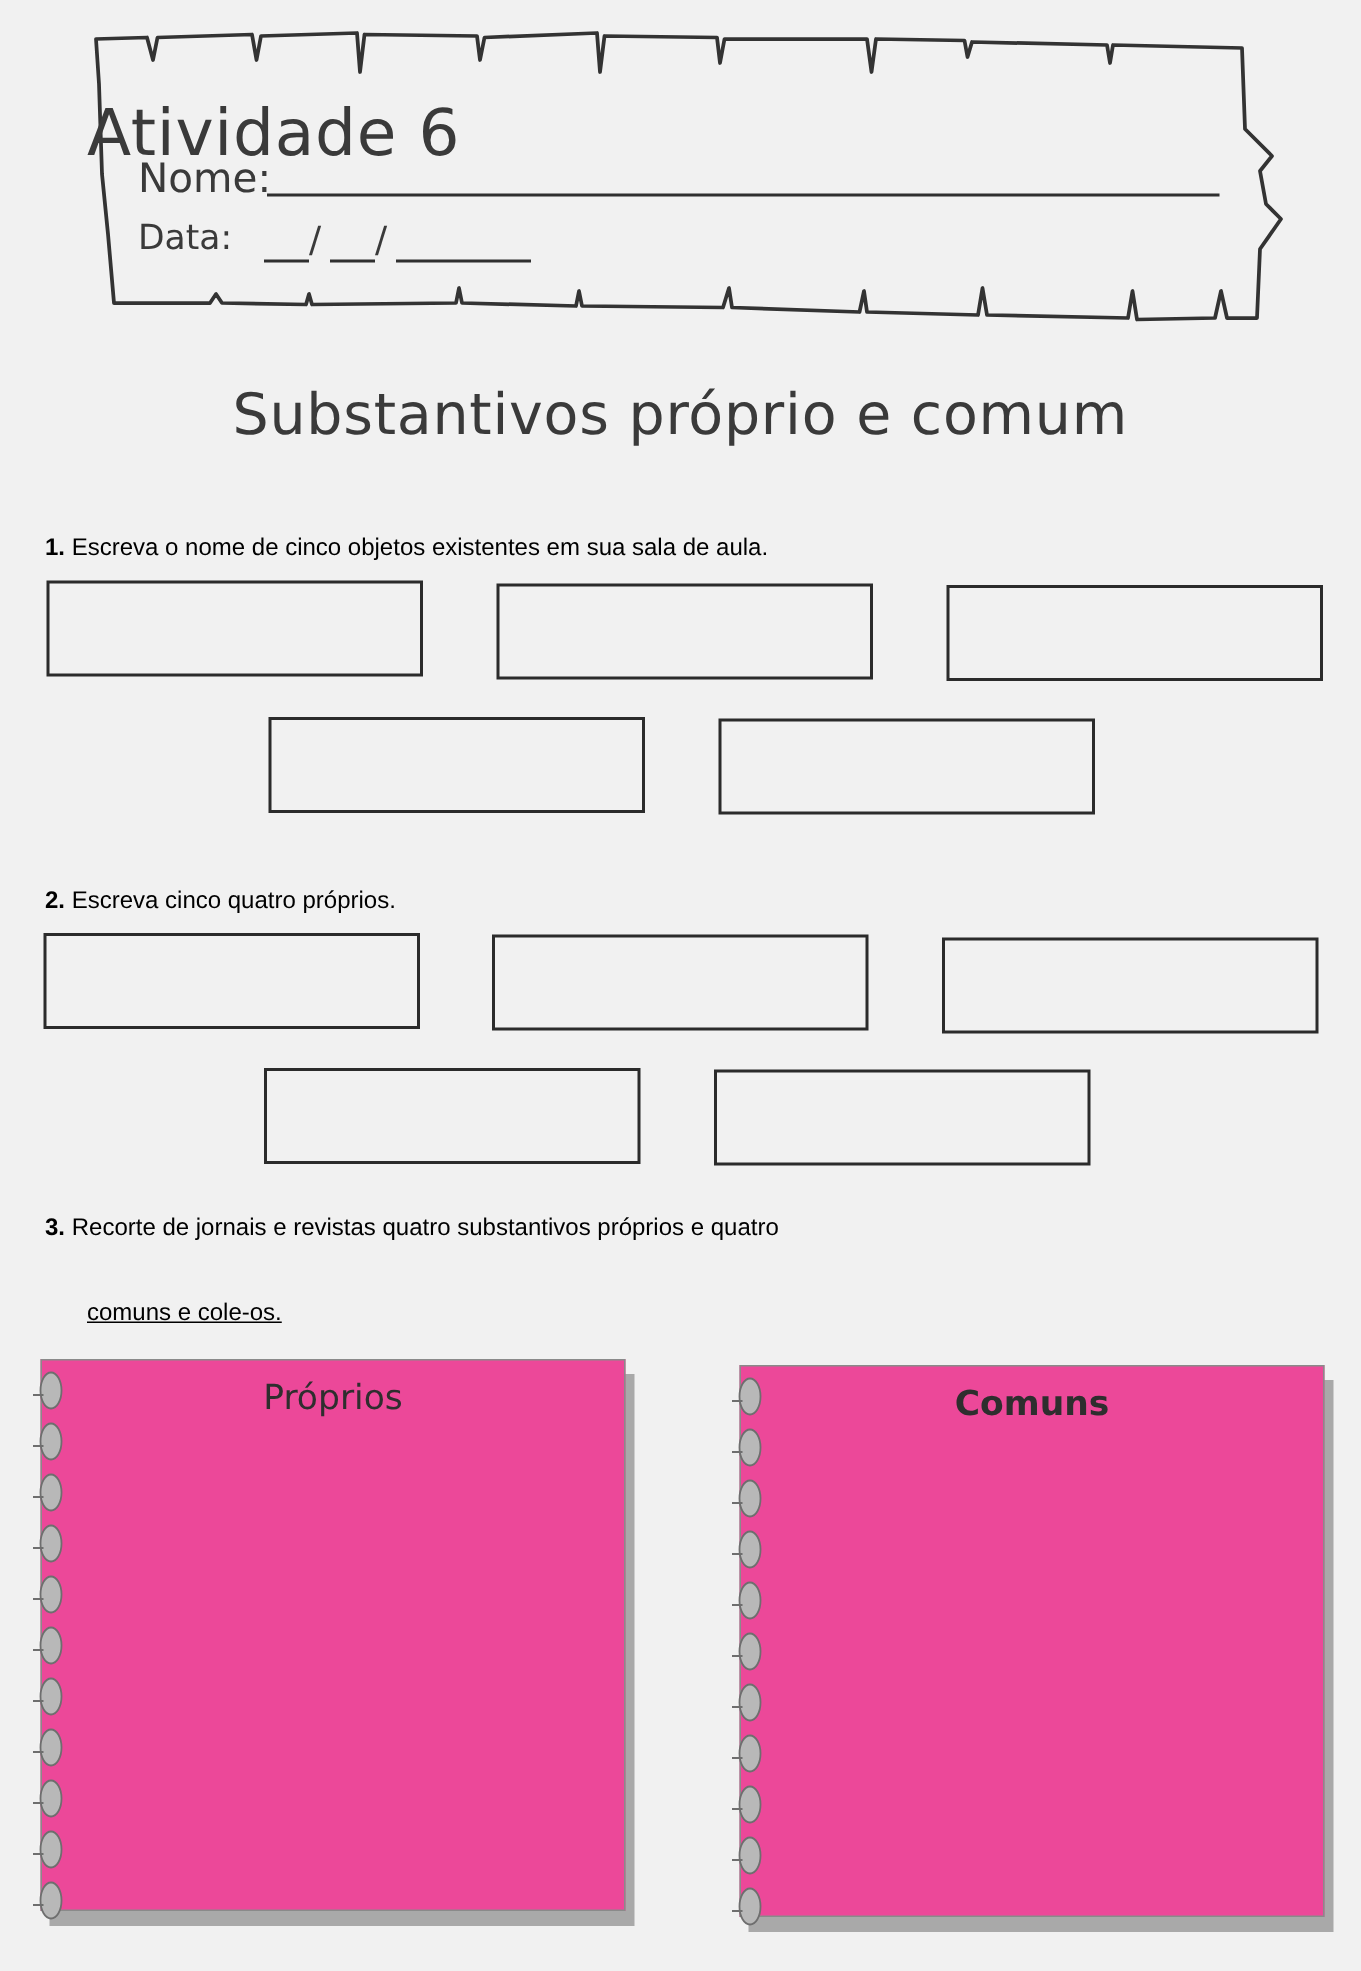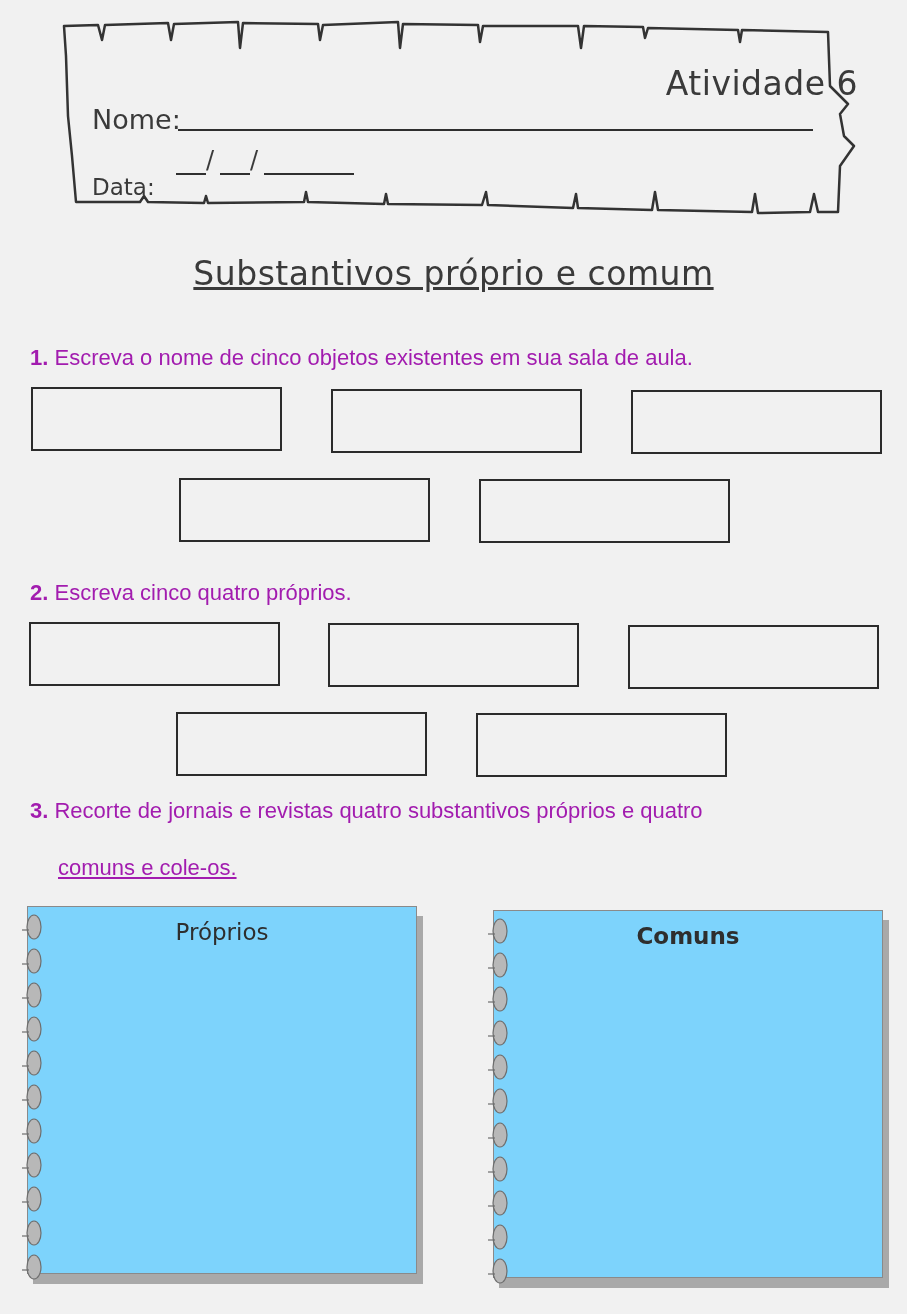--- a/index.html
+++ b/index.html
@@ -5,38 +5,38 @@
   * { box-sizing: border-box; margin: 0; padding: 0; }
   html, body { width: 907px; height: 1314px; background: #f1f1f1; overflow: hidden; }
   body { position: relative; font-family: "Liberation Sans", sans-serif; color: #2a2a2a; }
 
   .abs { position: absolute; }
 
   
   .header-frame { left: 58px; top: 16px; width: 800px; height: 200px; }
   .header-frame svg { position: absolute; left: 0; top: 0; }
   .hand { font-family: "DejaVu Sans", sans-serif; color: #3a3a3a; }
-  .activity-title { left: 0; width: 100%; top: 48px; text-align: right; font-size: 33px; letter-spacing: 0.5px; }
+  .activity-title { left: 0; width: 100%; top: 48px; text-align: left; font-size: 43px; letter-spacing: 0.5px; }
   .name-label { left: 34px; top: 88px; font-size: 27px; }
   .name-line { left: 120px; top: 113px; width: 635px; border-bottom: 2px solid #2f2f2f; }
-  .date-label { left: 34px; top: 130px; font-size: 23px; margin-top: 28px; }
+  .date-label { left: 34px; top: 130px; font-size: 23px; }
   .date-blank { top: 157px; border-bottom: 2px solid #2f2f2f; }
   .date-slash { top: 130px; font-size: 24px; }
 
-  .sheet-title { left: 0; width: 907px; top: 254px; text-align: center; font-size: 33px; color: #3a3a3a; font-family: "DejaVu Sans", sans-serif; letter-spacing: 0.5px; text-decoration: underline; }
+  .sheet-title { left: 0; width: 907px; top: 254px; text-align: center; font-size: 38px; color: #3a3a3a; font-family: "DejaVu Sans", sans-serif; letter-spacing: 0.5px; }
 
-  .question { left: 30px; font-size: 22px; color: #a21caf; }
+  .question { left: 30px; font-size: 16px; color: #000000; margin-top: 12px; }
   .q-num { font-weight: bold; }
 
   .answer-box { border: 2px solid #2b2b2b; background: transparent; width: 251px; height: 64px; }
 
   
   .pad { width: 390px; height: 370px; }
   .pad-shadow { position: absolute; left: 6px; top: 10px; width: 390px; height: 368px; background: #a9a9a9; }
-  .pad-sheet { position: absolute; left: 0; top: 0; width: 390px; height: 368px; background: #7dd3fc; border: 1px solid #8a8a8a; }
+  .pad-sheet { position: absolute; left: 0; top: 0; width: 390px; height: 368px; background: #ec4899; border: 1px solid #8a8a8a; }
   .pad-title { position: absolute; left: 0; width: 100%; top: 12px; text-align: center; font-size: 23px; font-family: "DejaVu Sans", sans-serif; color: #2e2e2e; }
   .rings { position: absolute; left: -6px; top: 8px; width: 20px; height: 360px; }
 </style>
 </head>
 <body>
 
 <div class="abs header-frame">
   <svg width="800" height="200" viewBox="0 0 800 200">
     <path d="M6,10 L40,9 L44,24 L47,9 L110,7 L113,24 L116,8 L180,6 L182,32 L185,7 L260,8 L262,24 L265,9 L340,6 L342,32 L345,8 L420,9 L422,26 L425,10 L520,10 L523,32 L526,10 L585,11 L587,22 L590,12 L680,14 L682,26 L684,14 L770,16 L772,70 L790,88 L782,98 L786,120 L796,130 L782,150 L780,196 L760,196 L756,178 L752,196 L700,197 L697,178 L694,196 L600,194 L597,176 L594,194 L520,192 L518,178 L515,192 L430,189 L428,176 L424,189 L330,188 L328,178 L326,188 L250,186 L248,176 L246,186 L150,187 L148,180 L146,187 L90,186 L86,180 L82,186 L18,186 L14,140 L10,100 L8,40 Z" fill="none" stroke="#333" stroke-width="2.5" stroke-linejoin="round"></path>
   </svg>

